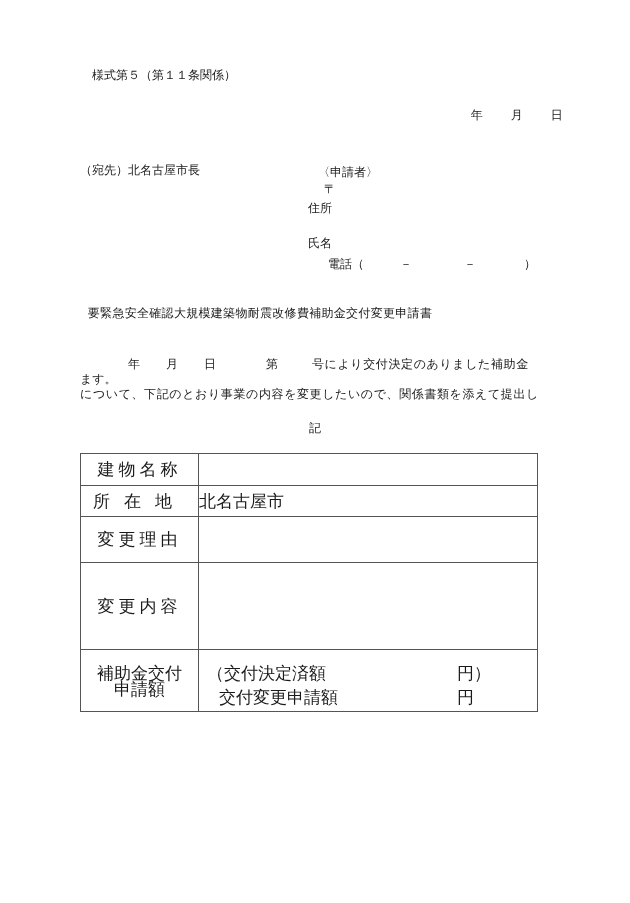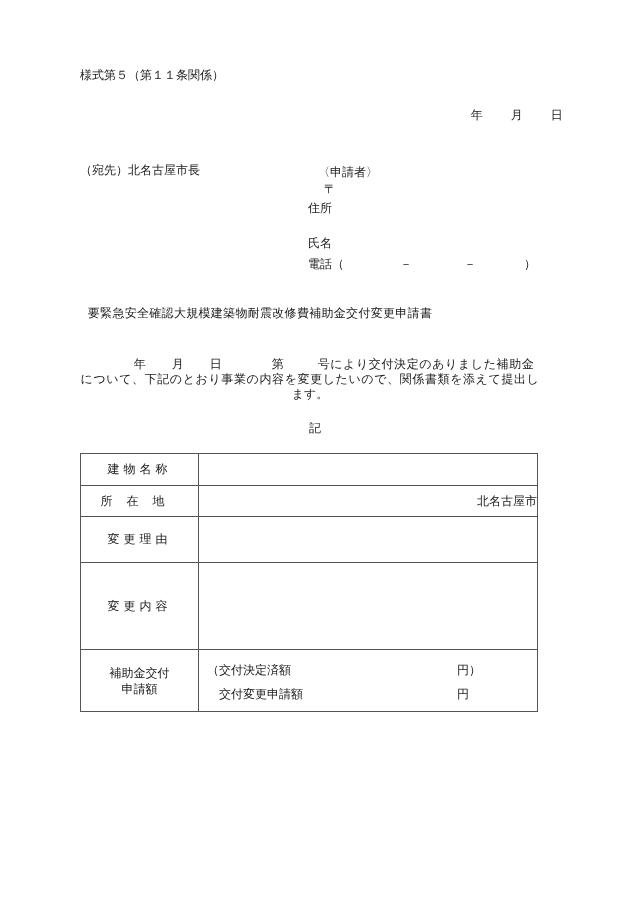--- a/index.html
+++ b/index.html
@@ -2,71 +2,71 @@
 <html><head>
 <meta charset="utf-8">
 <style>
   html, body { margin: 0; padding: 0; }
   body {
     width: 630px; height: 903px; background: #ffffff; position: relative;
     font-family: "DejaVu Serif", "Liberation Serif", serif;
     color: #1a1a1a; font-size: 12px; overflow: hidden;
   }
   .abs { position: absolute; white-space: pre; line-height: 14px; }
-  .form-no { left: 80px; top: 68px; text-align: center; }
+  .form-no { left: 92px; top: 68px; text-align: center; }
   .date { left: 463px; top: 94px; word-spacing: 0; }
   .date span { display: inline-block; }
   .addressee { left: 80px; top: 121px; margin-top: 42px; }
   .applicant { left: 308px; top: 165px; }
   .applicant div { height: 19px; line-height: 14px; position: absolute; left: 0; white-space: pre; }
   .title { left: 0; width: 520px; text-align: center; top: 306px; letter-spacing: 0.3px; }
   .body-text { left: 80px; top: 357px; width: 460px; white-space: normal; line-height: 15px; }
-  .body-text div { white-space: pre; text-align: center; }
+  .body-text div { white-space: pre; }
   .ki { left: 0; width: 630px; text-align: center; top: 421px; }
   table.form {
     position: absolute; left: 80px; top: 453px; width: 458px;
     border-collapse: collapse; table-layout: fixed;
   }
-  table.form td { border: 1.5px solid #555; padding: 0; font-size: 12px; vertical-align: middle; }
+  table.form td { border: 1.5px solid #555; padding: 0; font-size: 17px; vertical-align: middle; }
   td.lbl { width: 117px; text-align: center; letter-spacing: 4px; }
   td.lbl.wide { letter-spacing: 14px; margin-top: 20px; }
   td.lbl.amount { letter-spacing: 0; line-height: 16px; }
-  td.val { padding-left: 7px; text-align: right; }
+  td.val { padding-left: 7px; }
   .amt-row { position: relative; height: 24px; }
   .amt-row .l { position: absolute; left: 8px; top: 5px; white-space: pre; }
   .amt-row .r { position: absolute; left: 258px; top: 5px; white-space: pre; }
 </style>
 </head>
 <body>
 
 <div class="abs form-no">様式第５（第１１条関係）</div>
 
 <div class="abs date">
   <span style="width:40px">年</span><span style="width:40px">月</span><span>日</span>
 </div>
 
 <div class="abs addressee">（宛先）北名古屋市長</div>
 
 <div class="abs applicant">
   <div style="top:0px; left:10px;">〈申請者〉</div>
   <div style="top:17px; left:16px;">〒</div>
   <div style="top:36px;">住所</div>
   <div style="top:71px;">氏名</div>
-  <div style="top:92px;">電話（</div>
+  <div style="top:92px;margin-left:20px;">電話（</div>
   <div style="top:92px; left:92px;">－</div>
   <div style="top:92px; left:156px;">－</div>
   <div style="top:92px; left:216px;">）</div>
 </div>
 
 <div class="abs title">要緊急安全確認大規模建築物耐震改修費補助金交付変更申請書</div>
 
 <div class="abs body-text">
   <div><span style="display:inline-block;width:48px"></span><span>年</span><span style="display:inline-block;width:26px"></span><span>月</span><span style="display:inline-block;width:26px"></span><span>日</span><span style="display:inline-block;width:50px"></span><span>第</span><span style="display:inline-block;width:34px"></span><span style="letter-spacing:0.6px">号により交付決定のありました補助金</span></div>
+  <div>ます。</div>
   <div style="letter-spacing:0.6px">について、下記のとおり事業の内容を変更したいので、関係書類を添えて提出し</div>
-  <div>ます。</div>
 </div>
 
 <div class="abs ki">記</div>
 
 <table class="form">
   <tbody>
       <tr style="height:32px">
     <td class="lbl">建物名称</td>
     <td class="val"></td>
   </tr>

